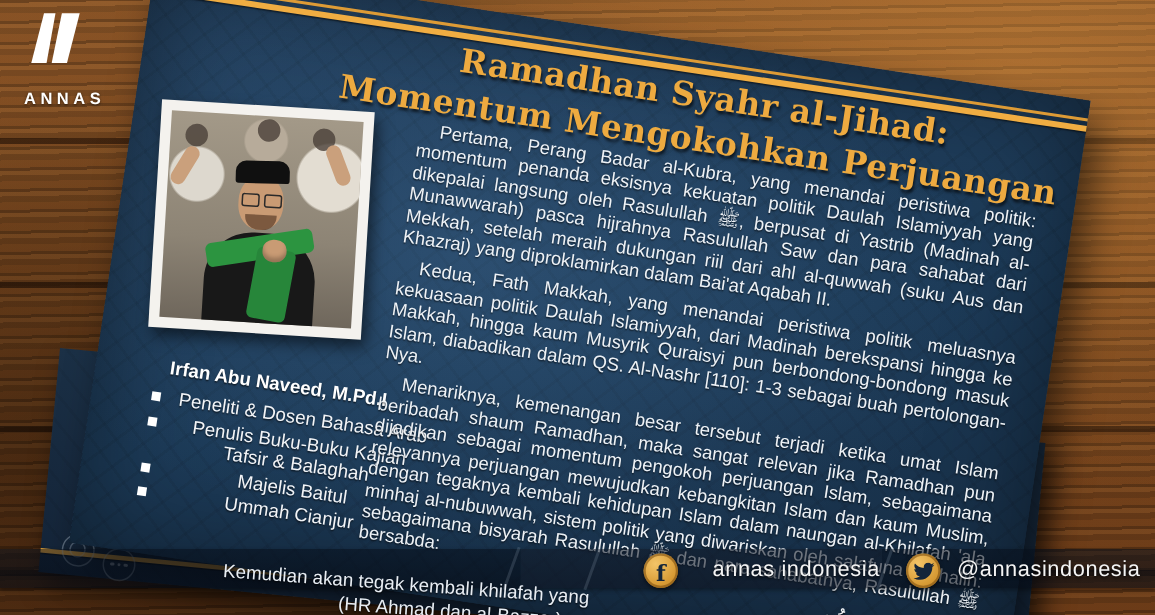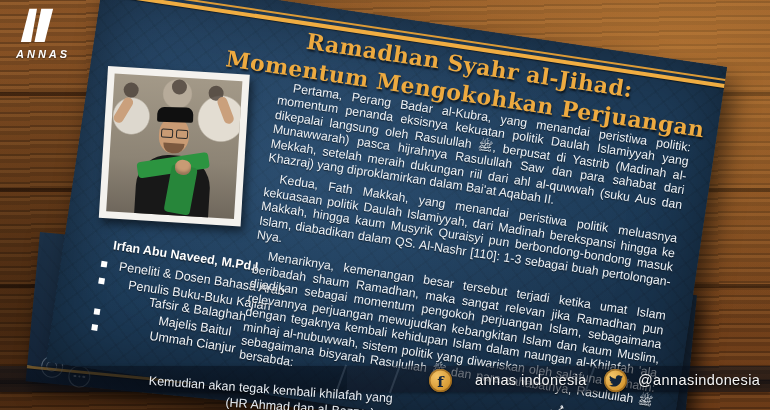--- a/index.html
+++ b/index.html
@@ -13,22 +13,22 @@
       radial-gradient(ellipse at 10% 80%, rgba(0,0,0,.42), transparent 60%),
       repeating-linear-gradient(180deg,
         rgba(30,14,4,.0) 0 92px, rgba(20,8,2,.55) 92px 96px),
       repeating-linear-gradient(179deg,
         rgba(0,0,0,.22) 0 2px, rgba(255,190,110,.06) 2px 5px, rgba(0,0,0,.12) 5px 9px, rgba(120,60,20,.08) 9px 14px),
       linear-gradient(180deg,#8a5527,#7c491f 45%,#6a3b18);
   }
 
   
   .logo{position:absolute;left:16px;top:8px;z-index:30;text-align:left;}
-  .logo .brand{color:#fff;font-weight:bold;font-size:11px;letter-spacing:3px;margin-top:2px;
-               text-shadow:0 1px 2px rgba(0,0,0,.6);font-style:italic;}
+  .logo .brand{color:#fff;font-weight:bold;font-size:11px;letter-spacing:3px;margin-top:13px;
+               text-shadow:0 1px 2px rgba(0,0,0,.6);}
 
   
   .hadith-card{position:absolute;left:40px;top:232px;width:660px;height:150px;z-index:1;
     transform:rotate(5.5deg);transform-origin:0 0;
     background:
       repeating-linear-gradient(45deg, rgba(0,0,0,.05) 0 2px, transparent 2px 12px),
       linear-gradient(180deg,#1b3046,#142438);
     box-shadow:6px 8px 18px rgba(0,0,0,.5);}
   .hadith-rule{position:absolute;left:0;top:134px;width:100%;height:3px;background:#e9a83e;
     box-shadow:0 1px 0 rgba(0,0,0,.4);}

